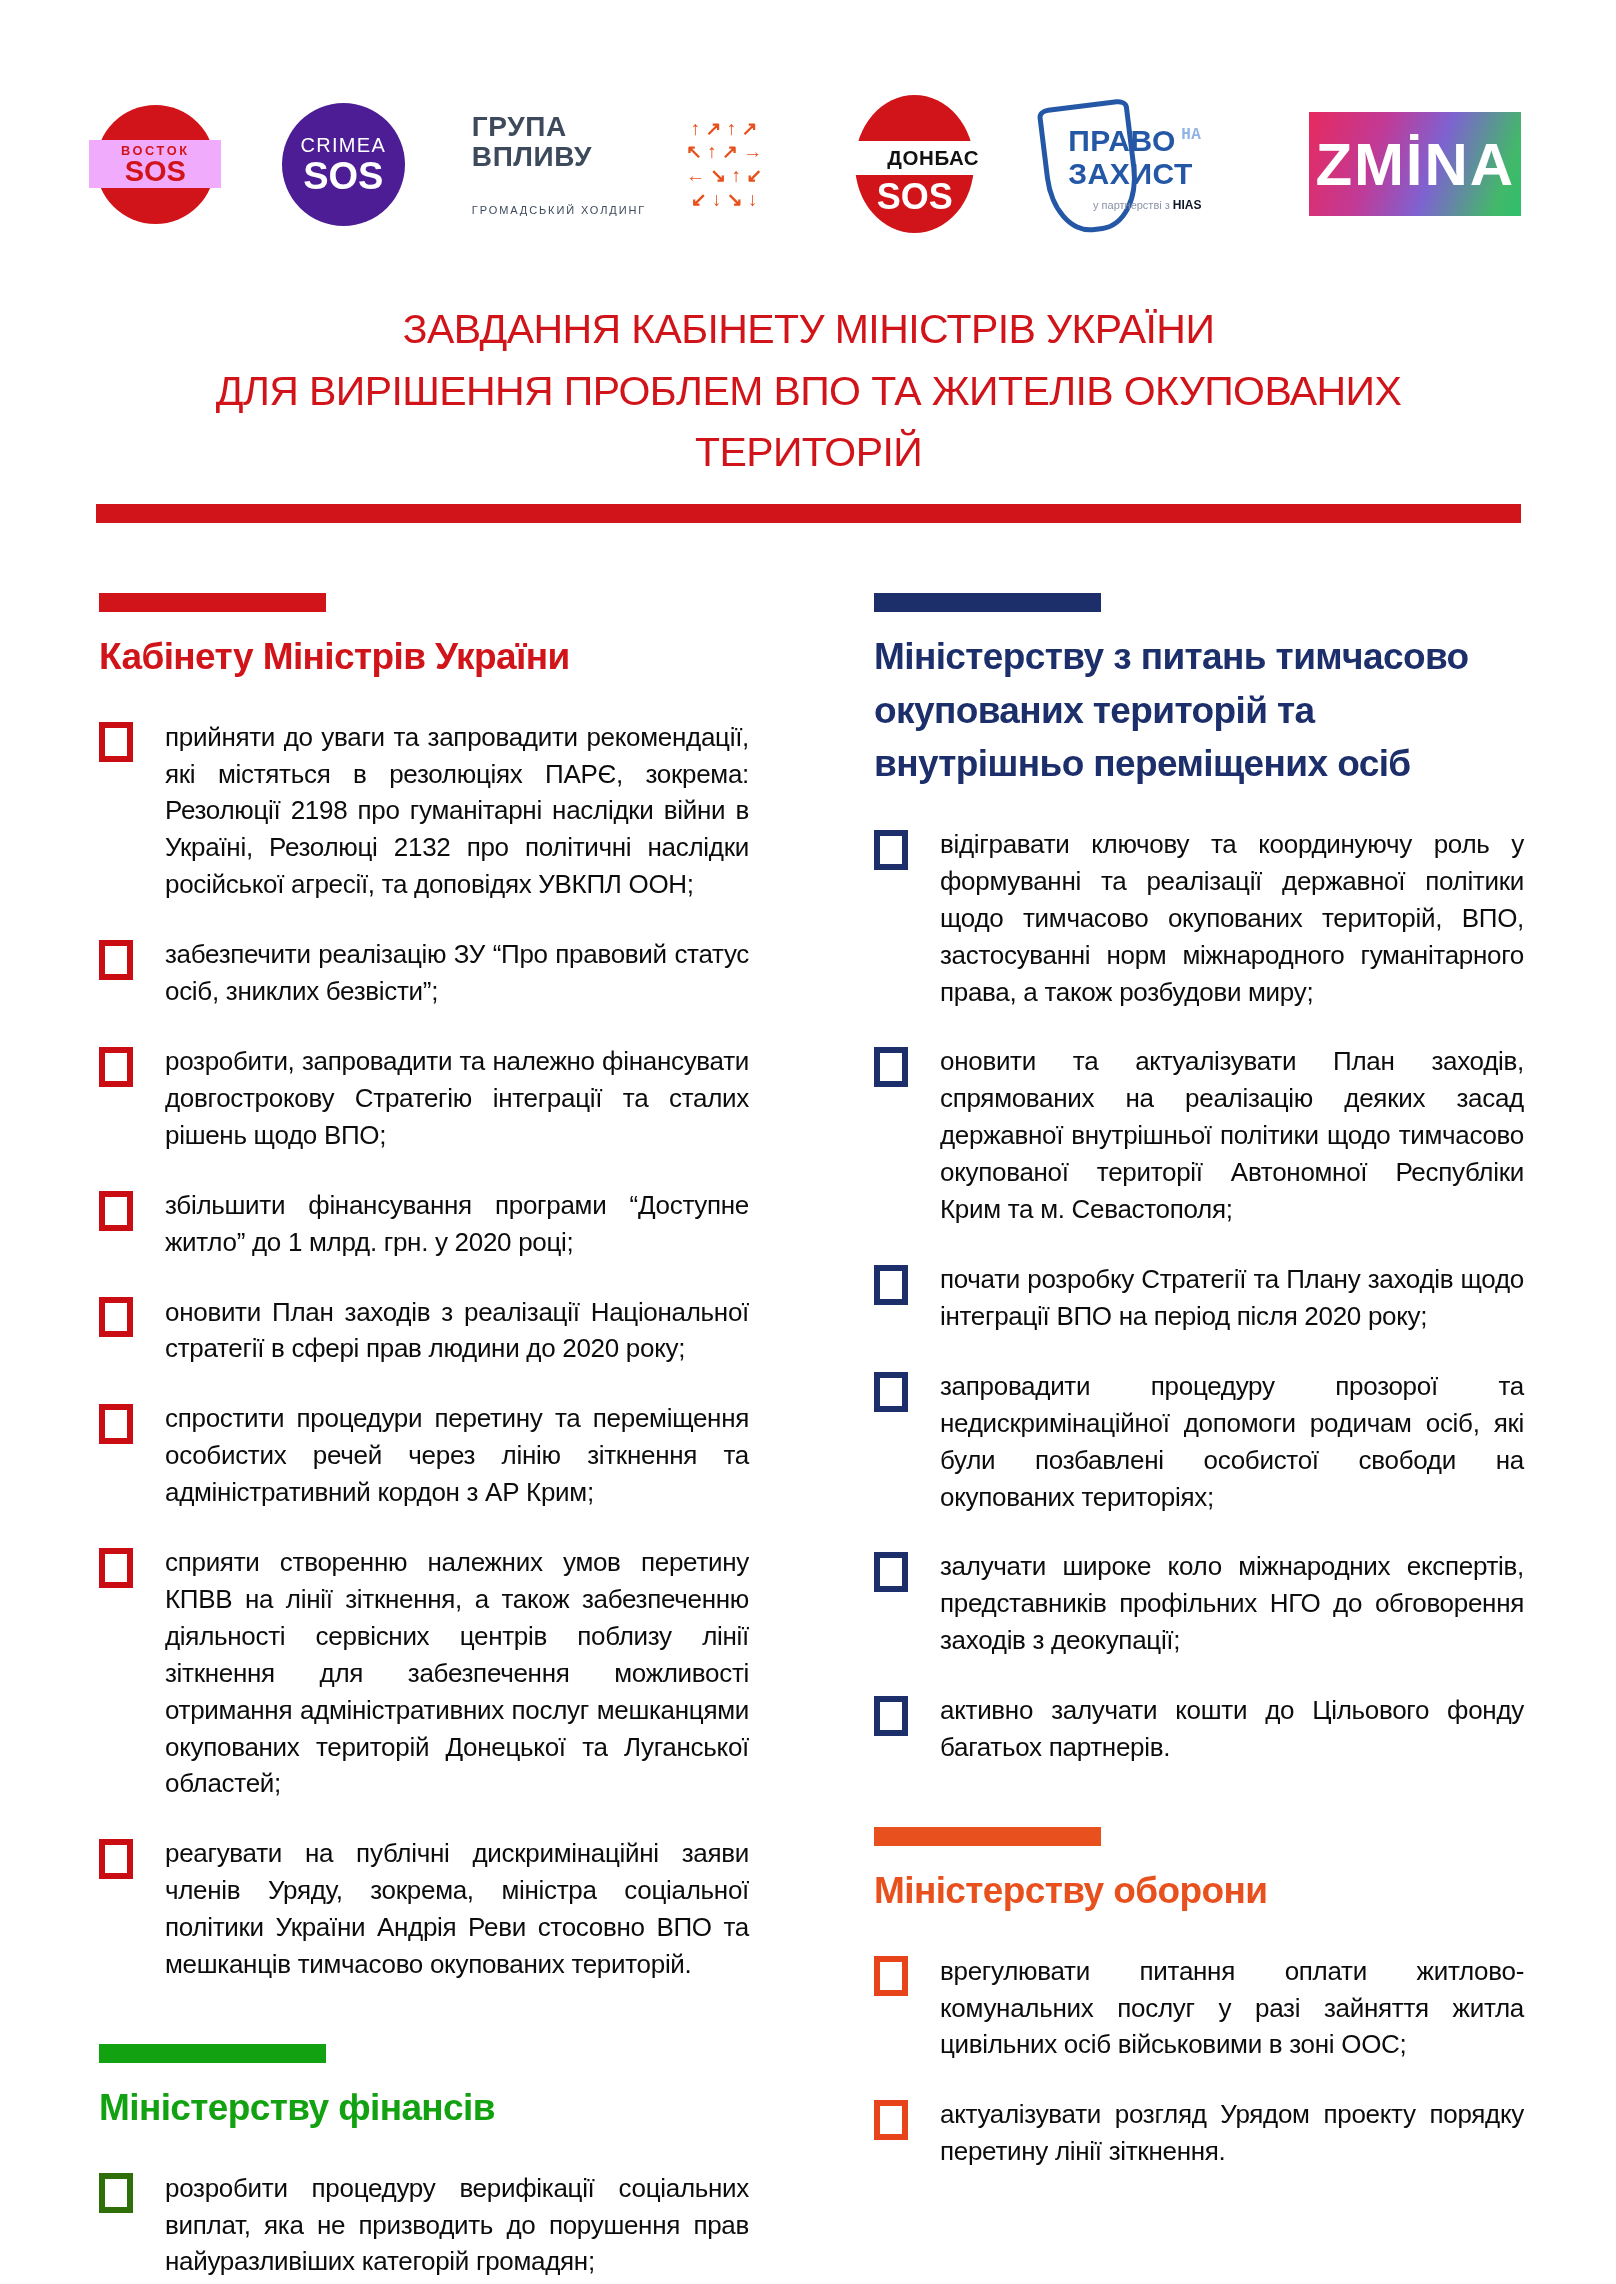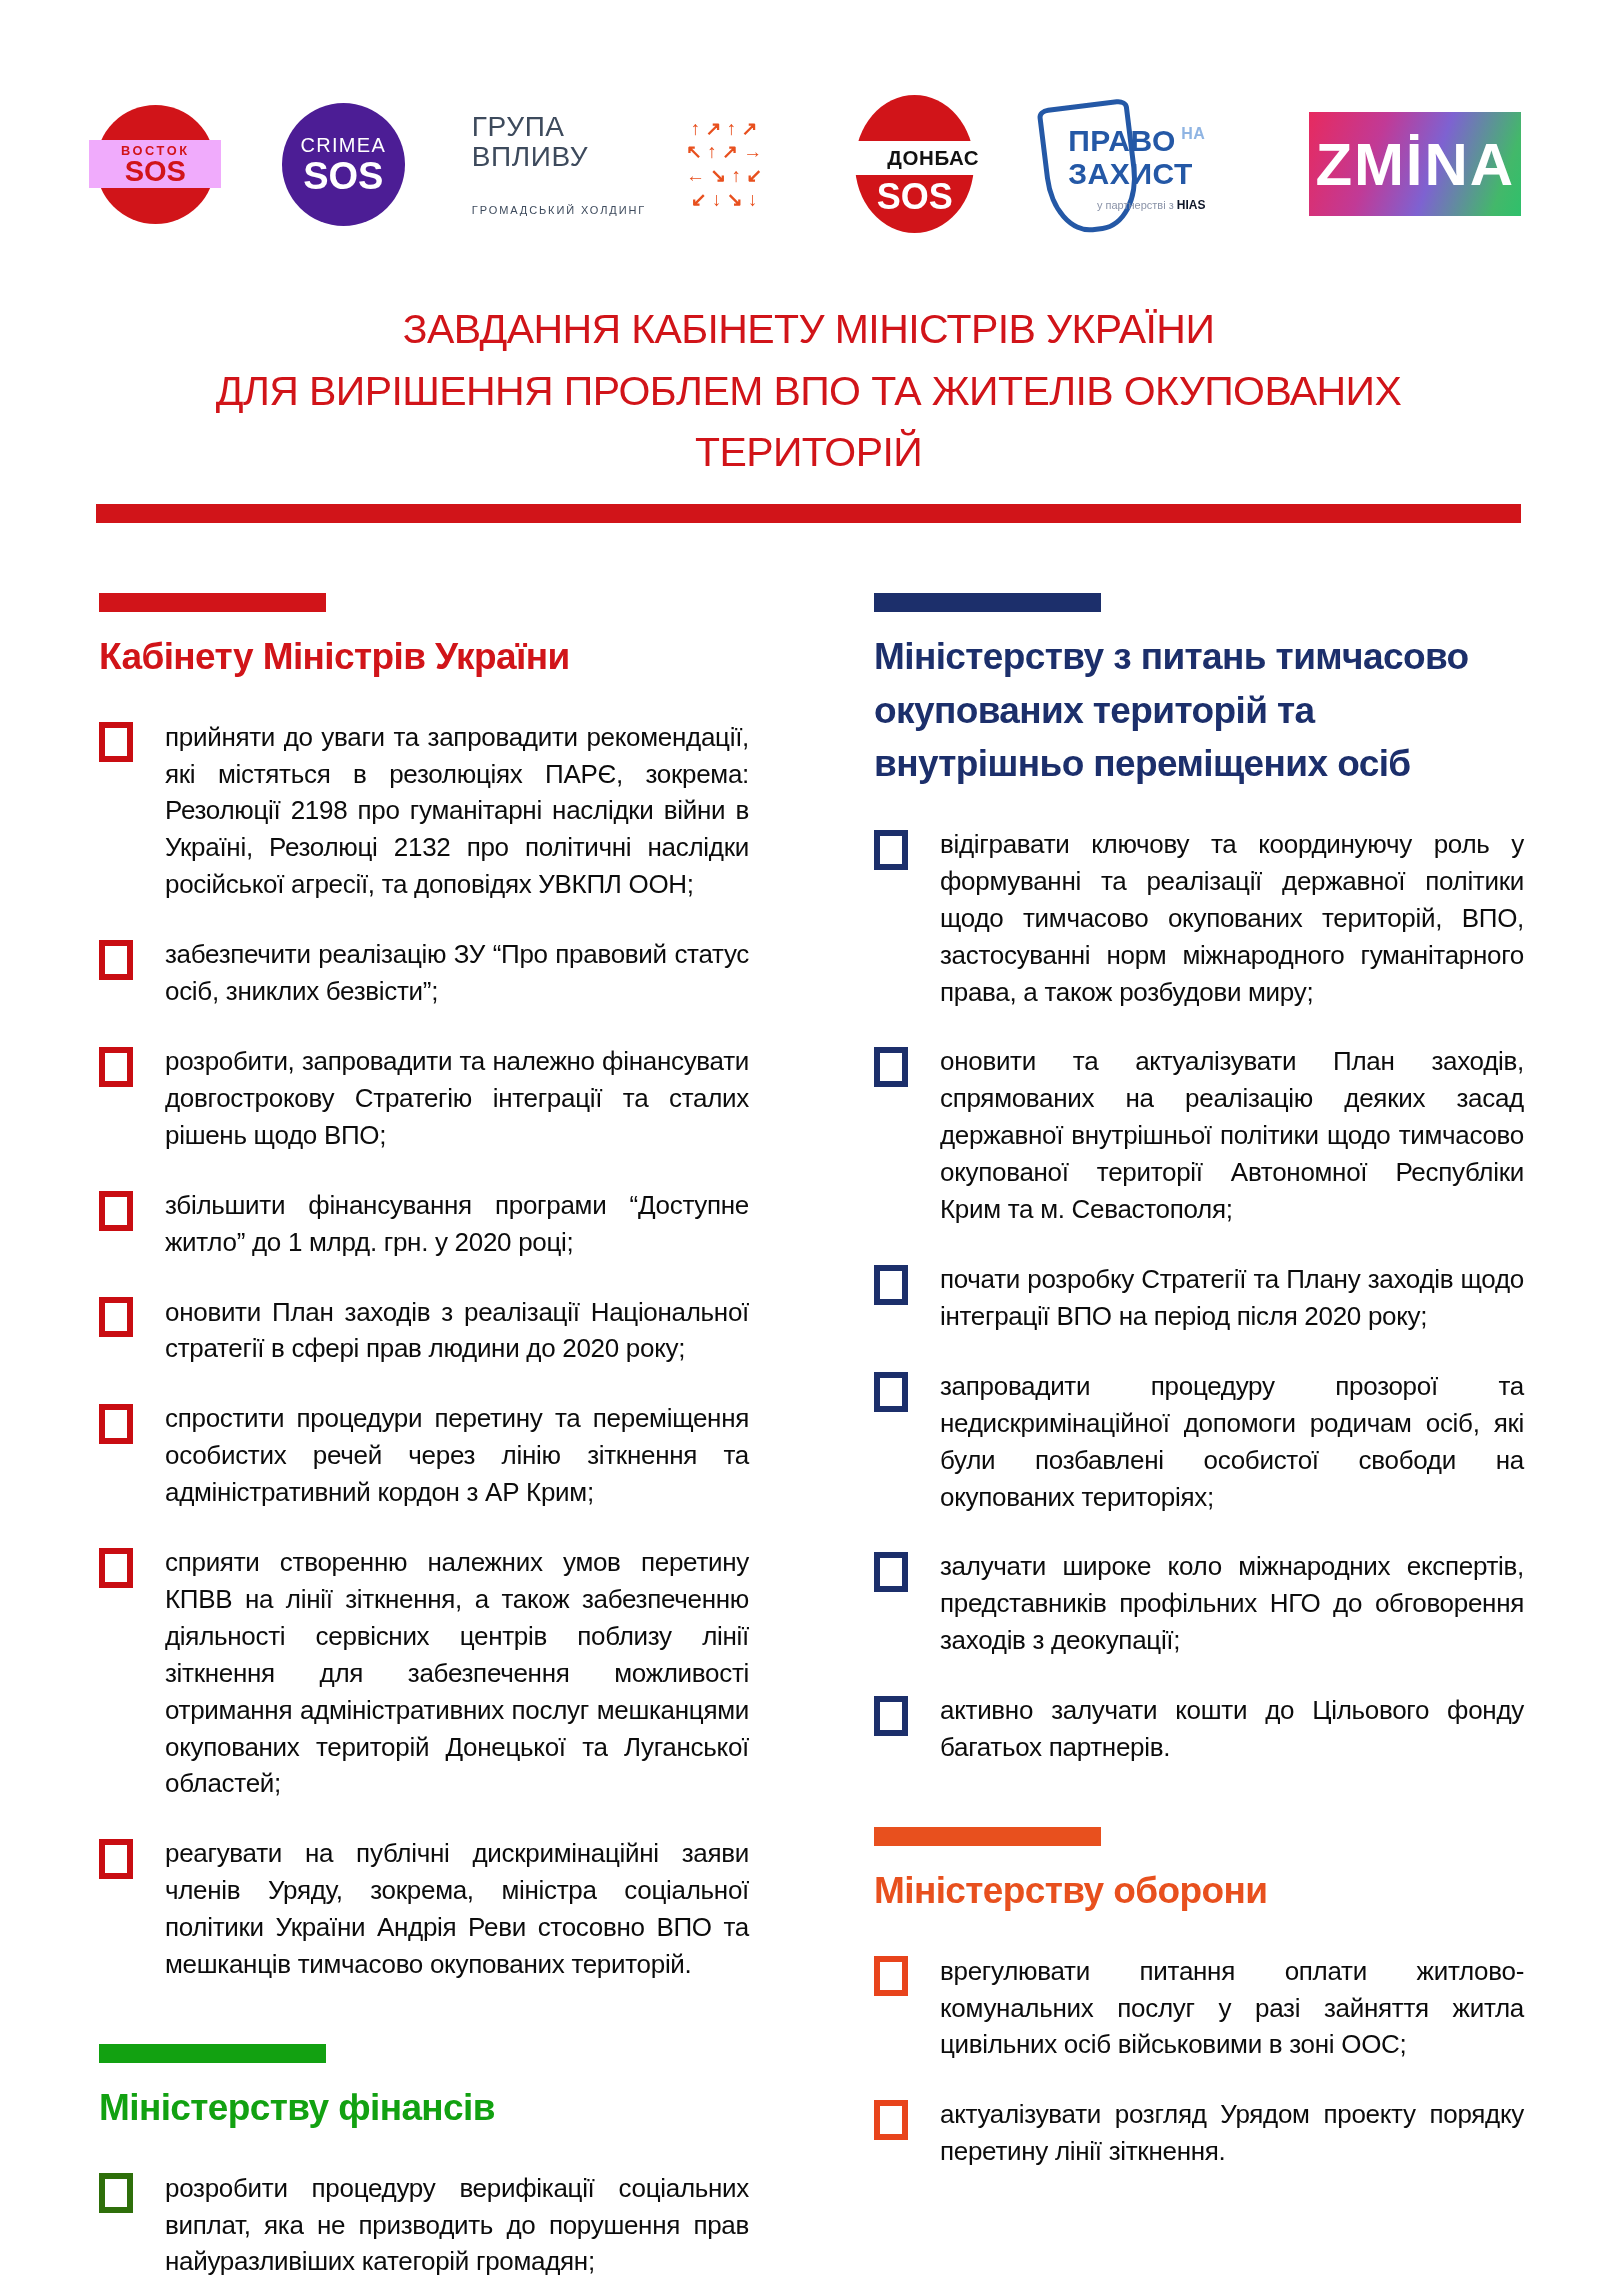--- a/index.html
+++ b/index.html
@@ -17,39 +17,39 @@
   .vostok-top{font-size:12.8px;font-weight:bold;color:#d11419;letter-spacing:2.6px;}
   .vostok-sos{font-size:29px;font-weight:bold;color:#d11419;line-height:.95;}
 
   .logo-crimea{width:123px;height:123px;background:#4c1d95;border-radius:50%;
     display:flex;flex-direction:column;align-items:center;justify-content:center;}
   .crimea-top{font-size:20px;color:#fff;letter-spacing:1.3px;}
   .crimea-sos{font-size:38px;font-weight:bold;color:#fff;line-height:1;}
 
   .logo-grupa{display:flex;align-items:center;gap:14px;}
   .grupa-text{color:#3d4a5c;text-align:left;}
-  .grupa-main{font-size:28px;font-weight:normal;line-height:1.08;letter-spacing:0.6px;}
+  .grupa-main{font-size:28px;font-weight:bold;line-height:1.08;letter-spacing:0.6px;}
   .grupa-sub{margin-top:32px;font-size:11px;letter-spacing:1.9px;}
   .grupa-arrows{width:128px;font-size:19px;font-weight:bold;color:#e8501e;line-height:1.25;
     text-align:center;white-space:pre-line;}
 
   .logo-donbas{position:relative;width:119px;height:138px;background:#d11419;border-radius:50%;}
   .donbas-band{position:absolute;top:33%;left:-5.1px;right:-5.1px;height:25%;background:#fff;
     display:flex;align-items:center;justify-content:flex-end;}
   .donbas-top{font-size:20.5px;font-weight:bold;color:#111;letter-spacing:0.6px;}
   .donbas-sos{position:absolute;top:59%;left:0;width:100%;text-align:center;
     color:#fff;font-weight:bold;font-size:36px;}
 
   .logo-pravo{position:relative;width:201px;height:135px;}
   .pravo-shield{position:absolute;left:2.6px;top:6.4px;width:82px;height:119px;
     border:5.1px solid #2458a6;border-radius:11.5px 11.5px 41px 41px / 9px 9px 59px 59px;
     transform:rotate(-7deg);}
   .pravo-lines{position:absolute;left:27px;top:27px;white-space:nowrap;}
   .pravo-big{font-size:30px;font-weight:bold;color:#2458a6;letter-spacing:0.6px;line-height:1.12;}
-  .pravo-na{font-size:16px;color:#8fb4e3;font-weight:bold;vertical-align:11.5px;margin-left:5.1px;}
+  .pravo-na{font-size:16px;color:#8fb4e3;font-weight:bold;vertical-align:11.5px;margin-left:5.1px;font-family:Liberation Mono, monospace;}
   .pravo-sub{margin-top:7.7px;font-size:11px;color:#8a93a8;text-align:right;}
   .pravo-sub b{color:#0f172a;font-size:12px;}
 
   .logo-zmina{width:212px;height:104px;
     background:linear-gradient(110deg,#e72a5f 0%,#c13a96 32%,#7e62d1 58%,#43b86a 88%,#2fc06b 100%);
     display:flex;align-items:center;justify-content:center;}
   .zmina-text{color:#fff;font-weight:bold;font-size:60px;letter-spacing:1.9px;}
 
   
   .title{margin:66px 99px 0 99px;text-align:center;color:#d11419;

